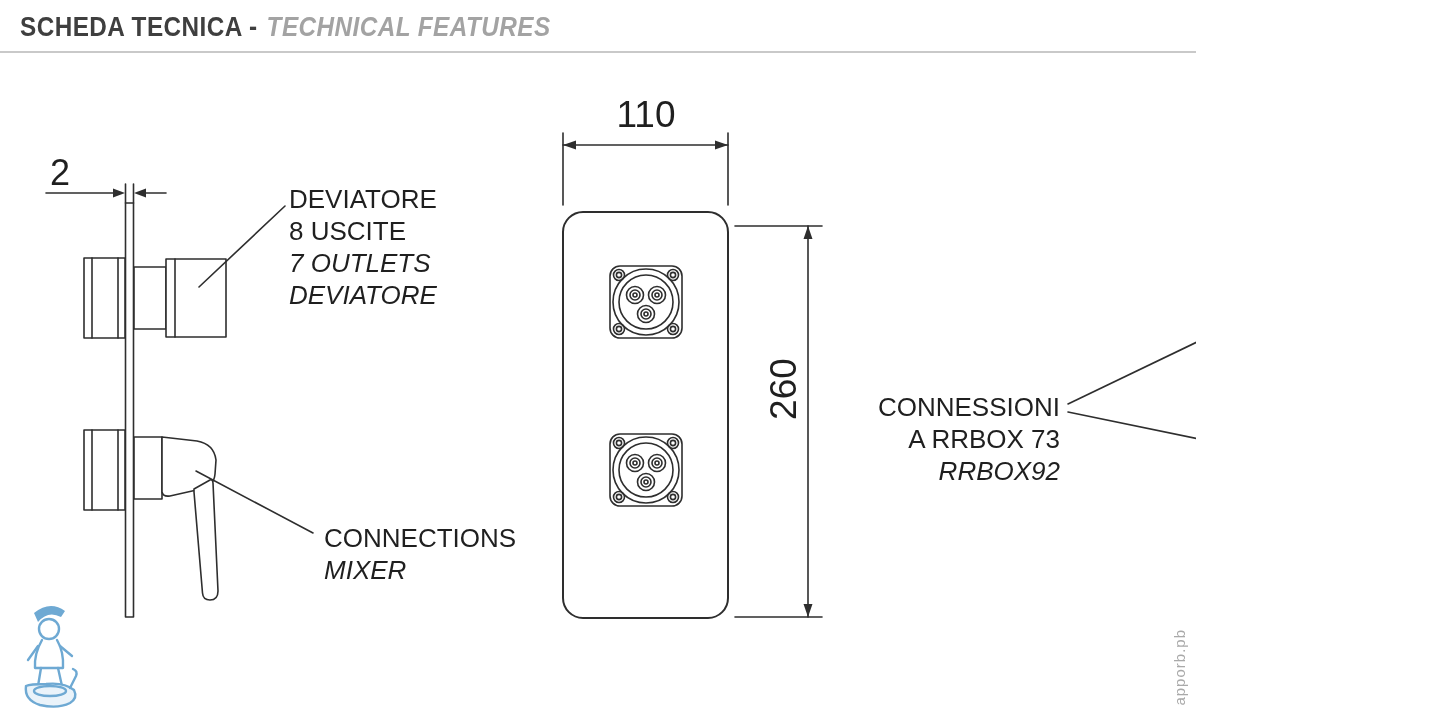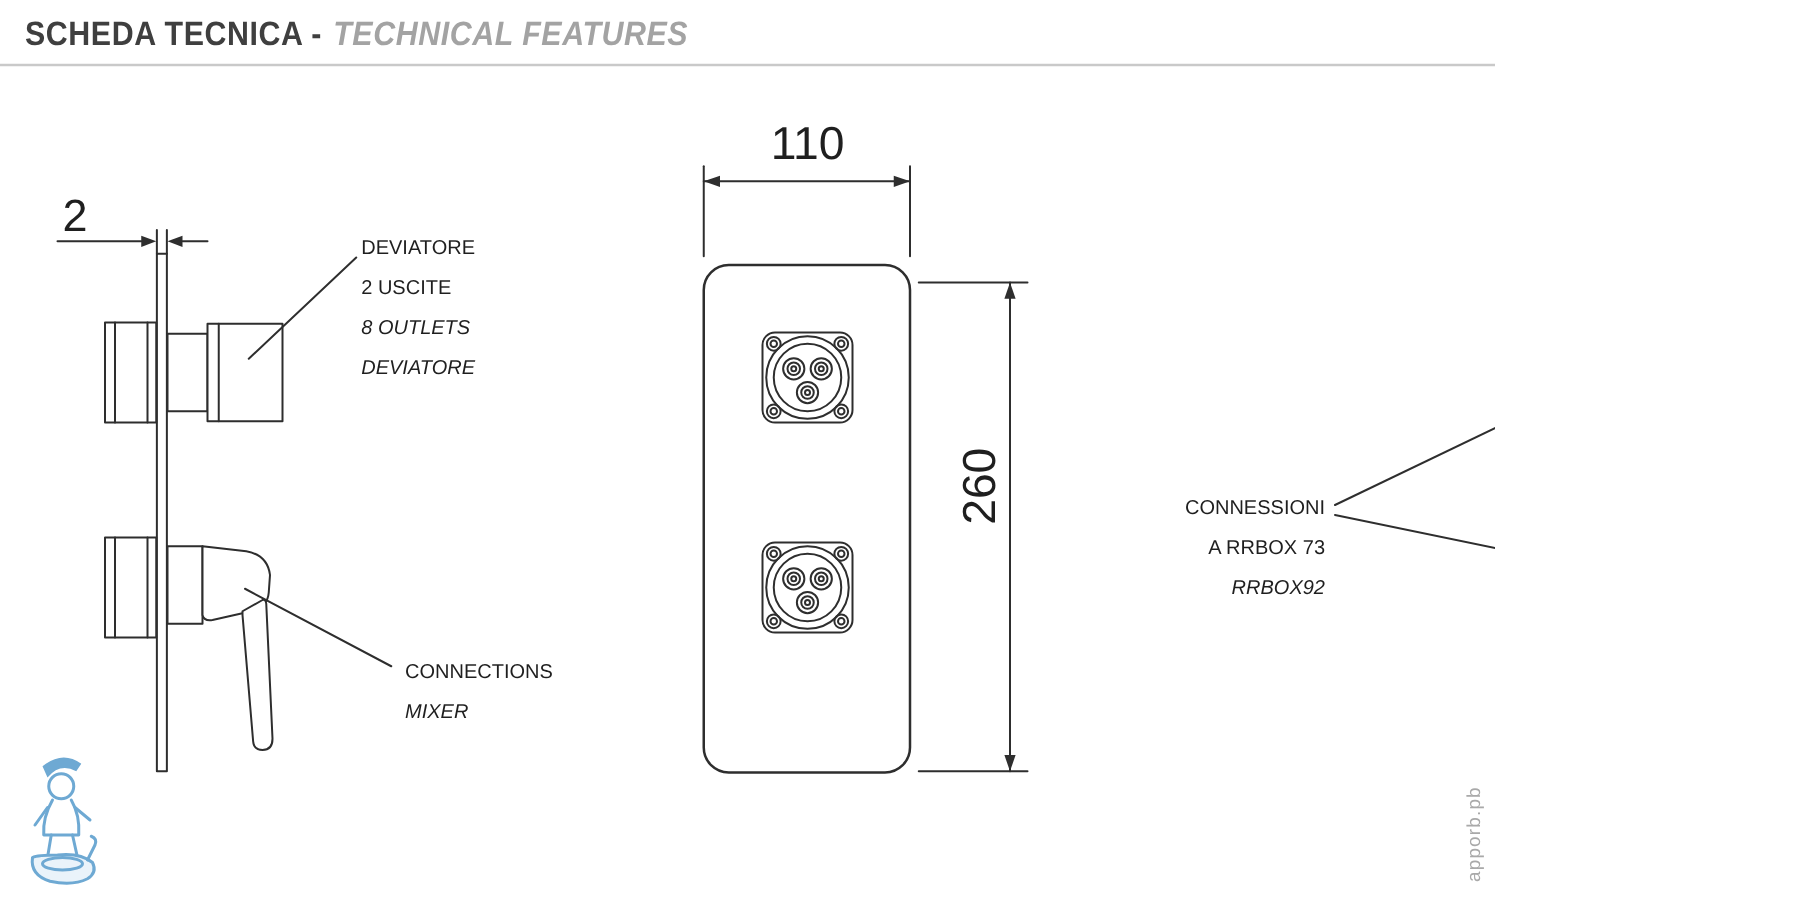--- a/index.html
+++ b/index.html
@@ -4,21 +4,21 @@
 <style>
   html,body{margin:0;padding:0;background:#fff;}
   .page{position:relative;width:1196px;height:720px;background:#ffffff;overflow:hidden;
         font-family:"Liberation Sans",sans-serif;}
   .header{position:absolute;left:20px;top:12px;white-space:nowrap;
           transform:scaleX(0.9);transform-origin:left center;}
   .title-it{font-size:27px;font-weight:bold;color:#3f3f3f;letter-spacing:0.5px;}
   .title-en{font-size:27px;font-weight:bold;font-style:italic;color:#a3a3a3;margin-left:10px;letter-spacing:0.5px;}
   .divider{position:absolute;left:0;top:51px;width:100%;height:2px;background:#c9c9c9;}
   .drawing{position:absolute;left:0;top:0;}
-  .label{position:absolute;color:#1f1f1f;font-size:16px;line-height:32px;white-space:nowrap;}
+  .label{position:absolute;color:#1f1f1f;font-size:26px;line-height:32px;white-space:nowrap;}
   .label .it{font-style:italic;}
   .label.right{text-align:right;}
   .dim{position:absolute;color:#1f1f1f;font-size:36px;}
   .dim.center{text-align:center;}
   .rot{transform:rotate(-90deg);}
   .wm{position:absolute;right:8px;bottom:14px;writing-mode:vertical-rl;transform:rotate(180deg);
       color:#a9a9a9;font-size:15px;letter-spacing:1px;}
 </style>
 </head>
 <body>
@@ -168,22 +168,22 @@
       <path d="M70,688 L76,676 Q78,671 73,669"></path>
     </g>
   </svg>
 
   <div class="dim center" style="left:38px;top:152px;width:44px;">2</div>
   <div class="dim center" style="left:596px;top:94px;width:100px;font-size:37px;">110</div>
   <div class="dim center rot" style="left:738px;top:368px;width:92px;font-size:37px;">260</div>
 
   <div class="label" style="left:289px;top:183px;">
     <div>DEVIATORE</div>
-    <div>2 USCITE</div>
-    <div class="it">8 OUTLETS</div>
+    <div>8 USCITE</div>
+    <div class="it">7 OUTLETS</div>
     <div class="it">DEVIATORE</div>
   </div>
 
   <div class="label" style="left:324px;top:522px;">
     <div>CONNECTIONS</div>
     <div class="it">MIXER</div>
   </div>
 
   <div class="label right" style="left:828px;top:347px;width:232px;margin-top:44px;">
     <div>CONNESSIONI</div>

